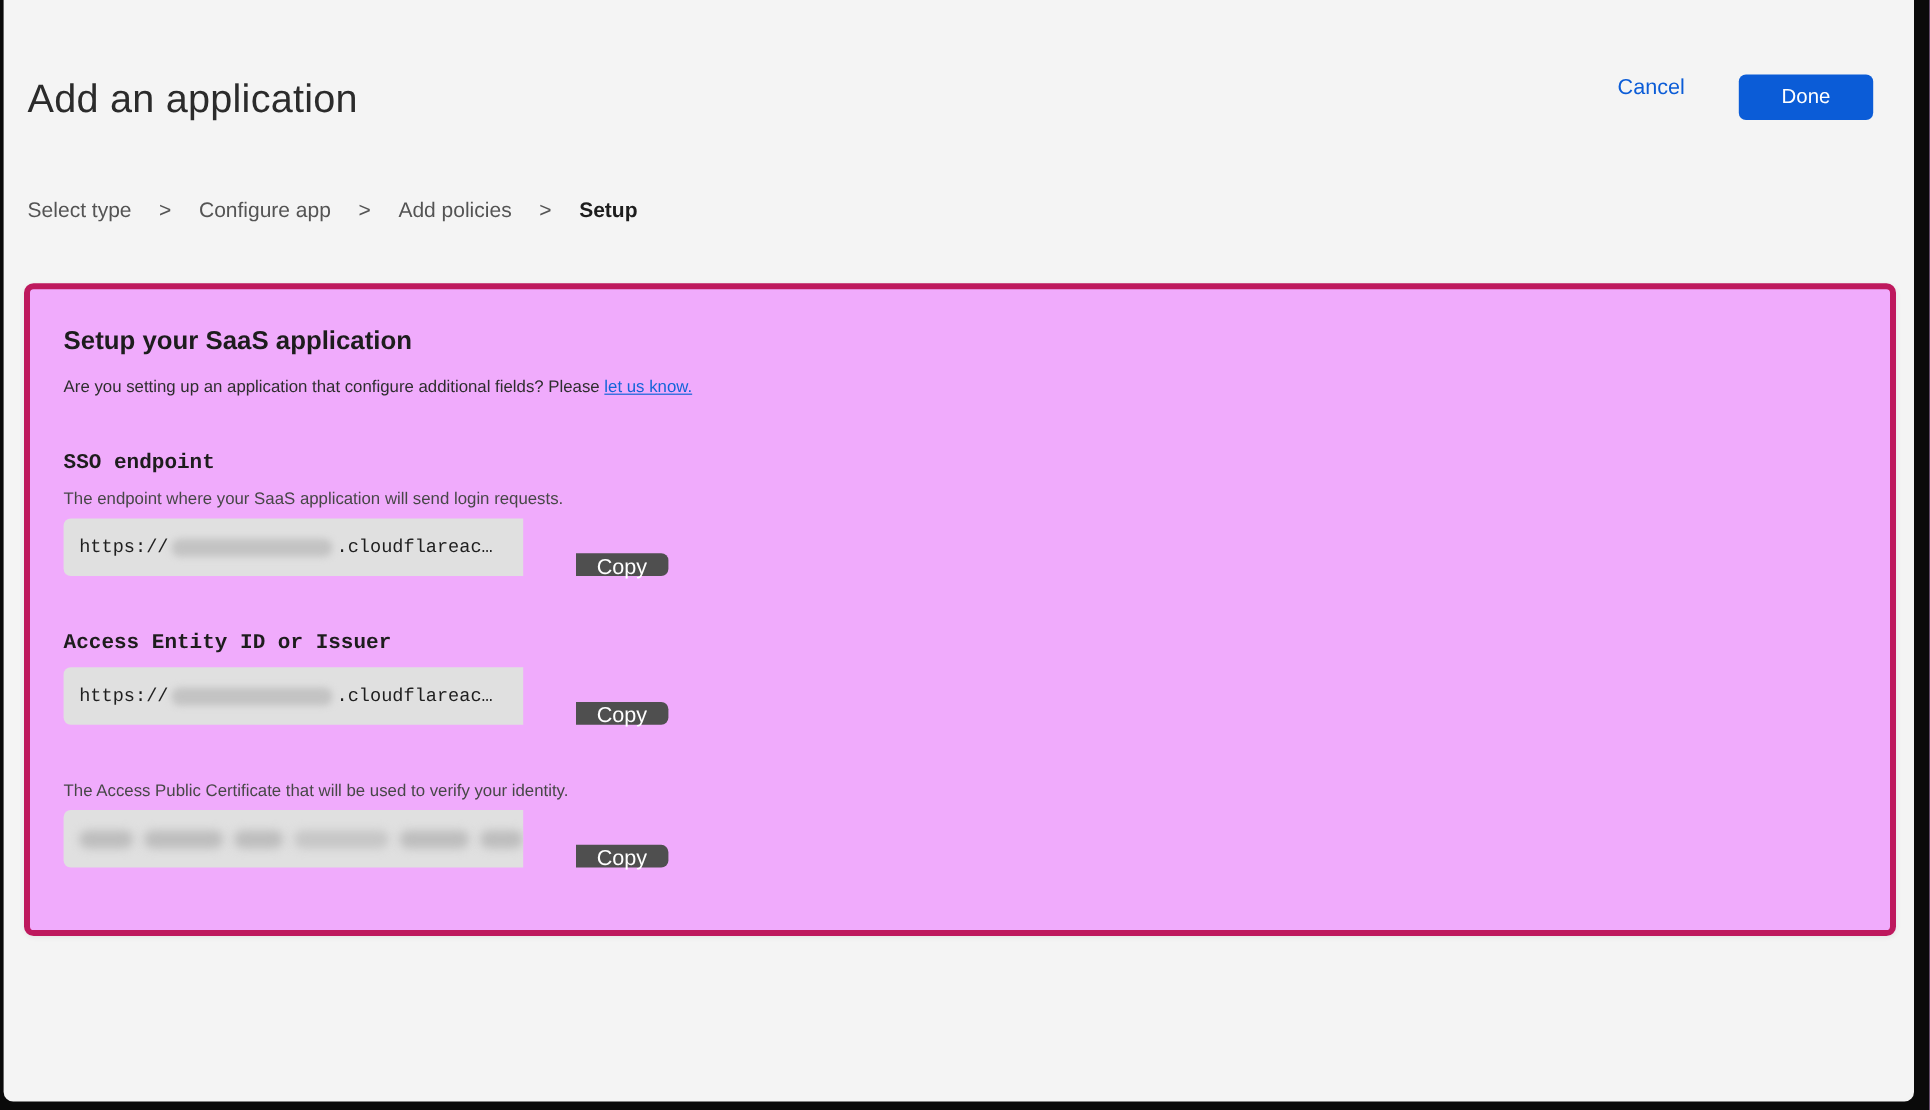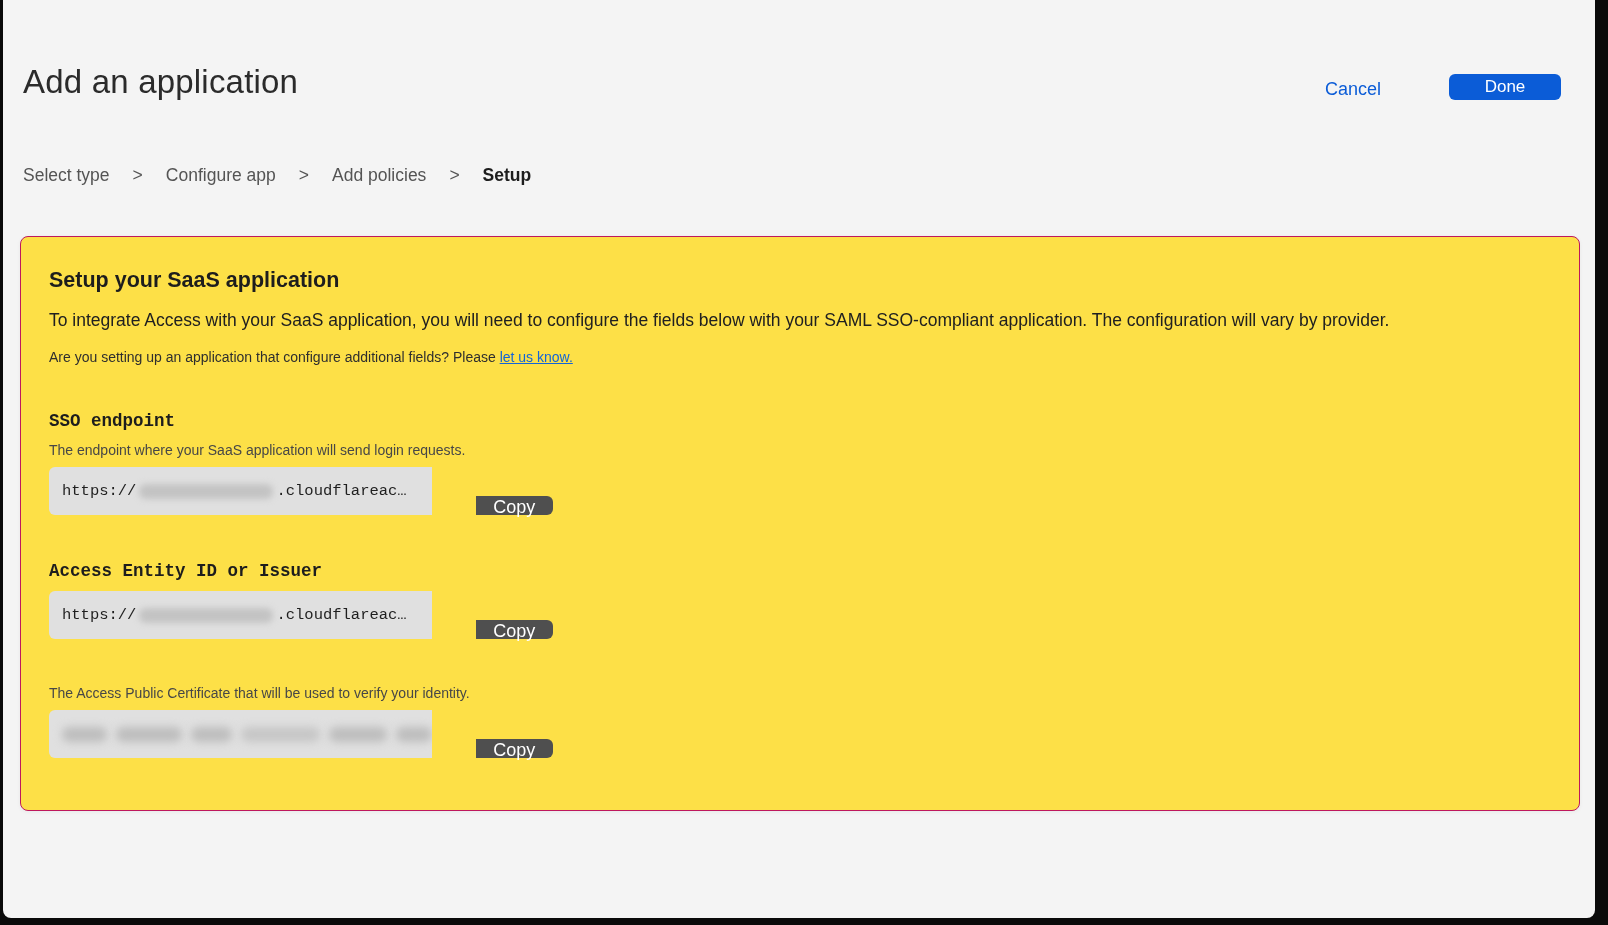--- a/index.html
+++ b/index.html
@@ -28,31 +28,31 @@
     font-weight: 400;
     letter-spacing: 0.2px;
     color: #2b2b2b;
     line-height: 40px;
   }
   .header-actions {
     position: absolute;
     top: 62px; right: 34px;
     height: 38px;
     display: flex;
-    align-items: flex-end;
-    gap: 68px;
+    align-items: flex-start;
+    gap: 45px;
   }
   .cancel-link {
     color: #0b5cd7;
     font-size: 18px;
     text-decoration: none;
     cursor: pointer;
   }
   .done-btn {
-    width: 112px; height: 26px;
+    width: 112px; height: 38px;
     background: #0b5cd7;
     color: #ffffff;
     border: none;
     border-radius: 6px;
     font-size: 17px;
     font-family: "Liberation Sans", sans-serif;
     cursor: pointer;
   }
 
   
@@ -65,22 +65,22 @@
     color: #545454;
     text-align: right;
   }
   .breadcrumb .crumb { cursor: default; }
   .breadcrumb .crumb.active { color: #1d1d1d; font-weight: 700; }
   .breadcrumb .sep { color: #545454; }
 
   
   .card {
     margin: 50px 15px 0 17px;
-    background: #fde047;
-    border: 1px solid #be185d;
+    background: #f0abfc;
+    border: 5px solid #be185d;
     border-radius: 8px;
     box-shadow: 0 1px 4px rgba(0,0,0,0.05);
     padding: 30px 28px 52px 28px;
   }
   .card-heading {
     margin: 0;
     font-size: 21.5px;
     font-weight: 700;
     color: #1d1d1d;
     line-height: 26px;
@@ -184,21 +184,20 @@
     <span class="sep">&gt;</span>
     <span class="crumb">Configure app</span>
     <span class="sep">&gt;</span>
     <span class="crumb">Add policies</span>
     <span class="sep">&gt;</span>
     <span class="crumb active">Setup</span>
   </nav>
 
   <section class="card">
     <h2 class="card-heading">Setup your SaaS application</h2>
-    <p class="intro">To integrate Access with your SaaS application, you will need to configure the fields below with your SAML SSO-compliant application. The configuration will vary by provider.</p>
     <p class="note"><span>Are you setting up an application that configure additional fields? Please </span><a>let us know.</a></p>
 
     <div class="field-group">
       <h3 class="field-label">SSO endpoint</h3>
       <p class="field-desc">The endpoint where your SaaS application will send login requests.</p>
       <div class="field-row">
         <div class="field-value">
           <span>https://</span>
             <span class="redact redact-mid"></span>
             <span>.cloudflareac…</span>

